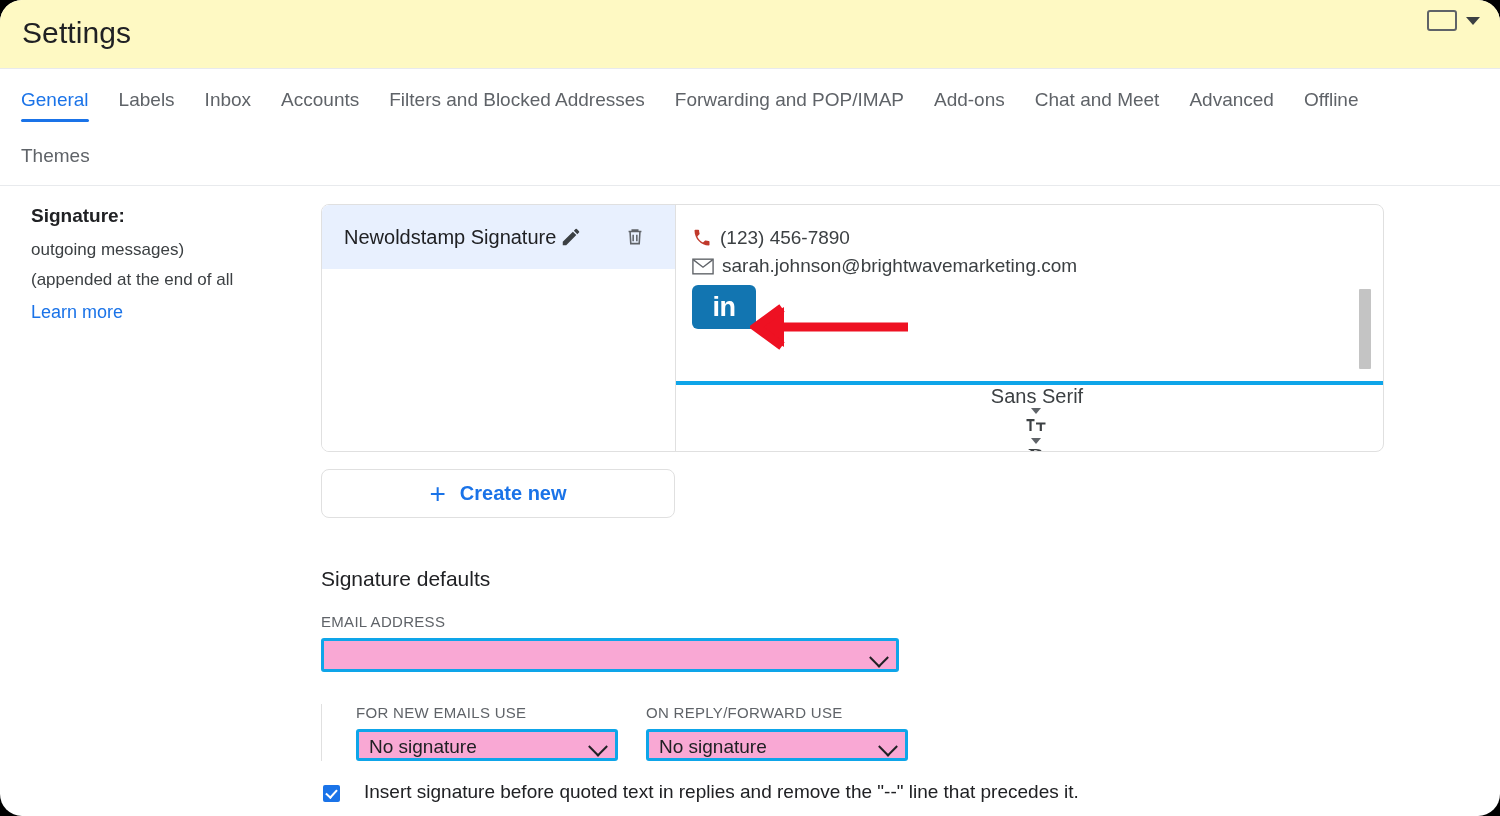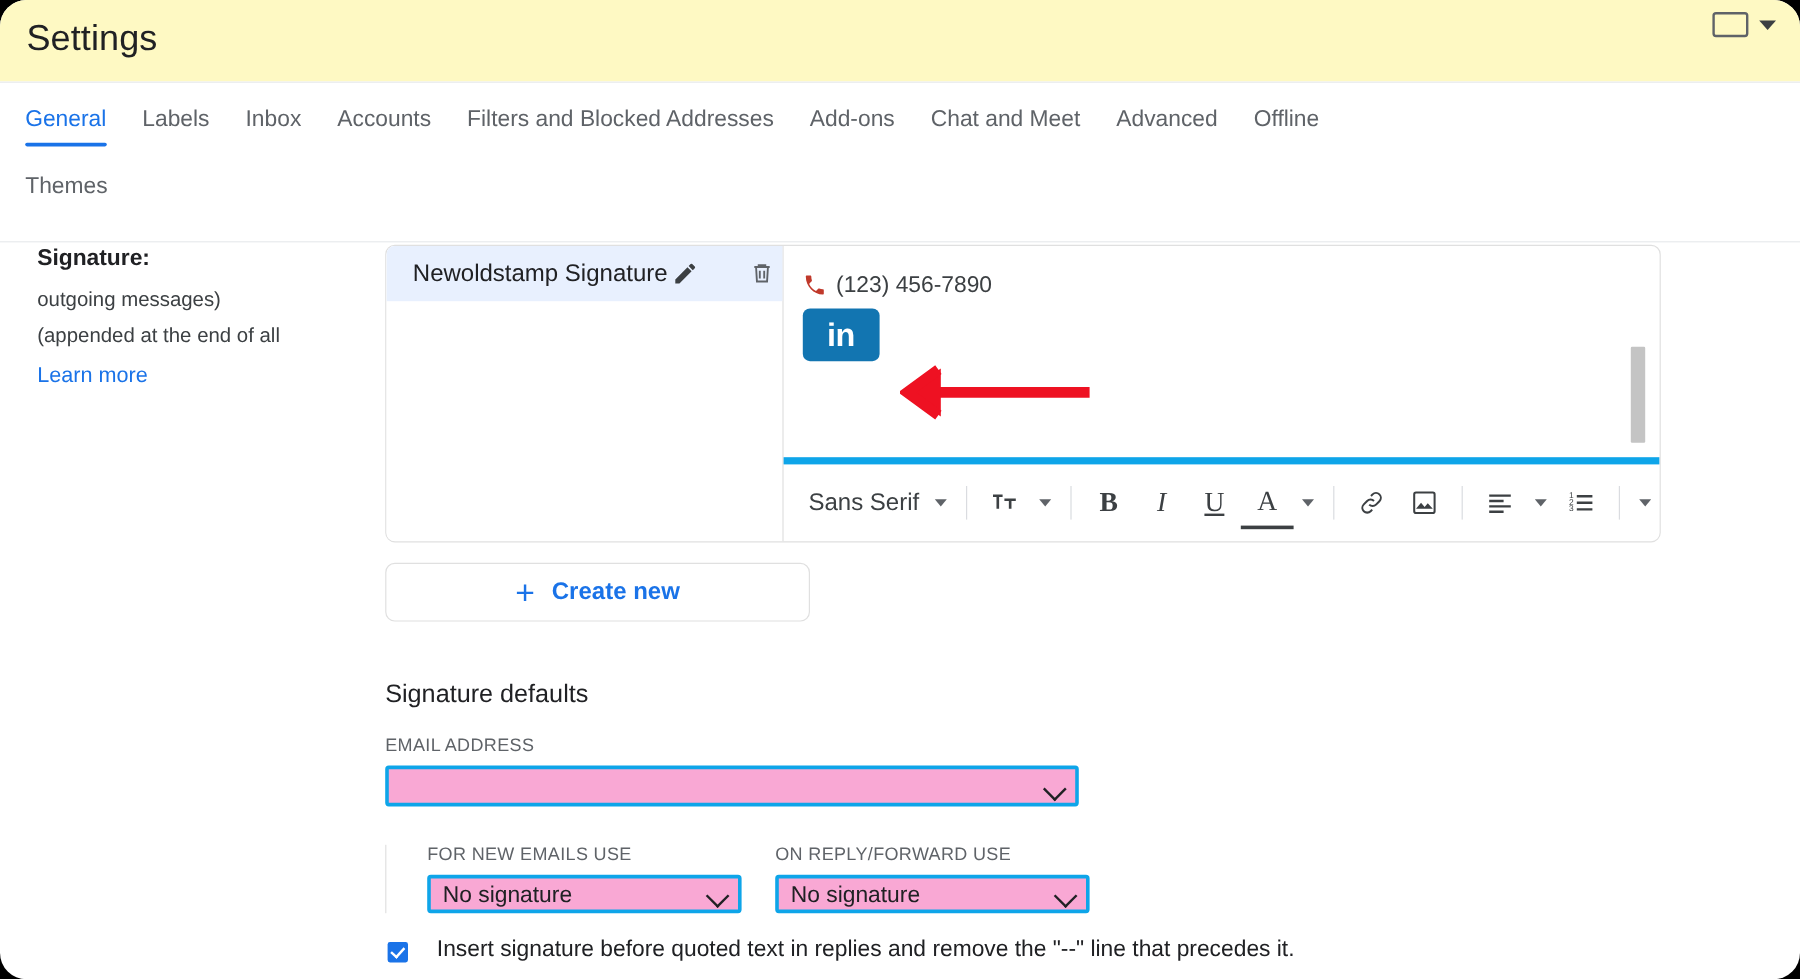--- a/index.html
+++ b/index.html
@@ -60,21 +60,21 @@
     border-left: 7px solid transparent;
     border-right: 7px solid transparent;
     border-top: 8px solid #3c4043;
   }
 
   
   .tabbar {
     position: absolute;
     left: 0; top: 68px;
     width: 1500px;
-    height: 134px;
+    height: 118px;
     background: #ffffff;
     border-top: 1px solid #e8eaed;
     border-bottom: 1px solid #e8eaed;
     box-sizing: border-box;
   }
   .tabrow {
     position: absolute;
     left: 21px;
     display: flex;
     align-items: flex-start;
@@ -144,21 +144,21 @@
     display: flex;
     overflow: hidden;
   }
   .sig-list {
     width: 354px;
     border-right: 1px solid #e0e0e0;
     box-sizing: border-box;
     background: #ffffff;
   }
   .sig-item {
-    height: 46px;
+    height: 64px;
     background: #e8f0fe;
     display: flex;
     align-items: center;
     padding: 0 0 0 22px;
     cursor: pointer;
   }
   .sig-item-name {
     font-size: 20px;
     color: #202124;
     white-space: nowrap;
@@ -239,26 +239,27 @@
     left: 750px;
     top: 302px;
     width: 165px;
     height: 52px;
     pointer-events: none;
   }
 
   
   .sig-toolbar {
     height: 70px;
-    border-top: 6px solid #0ea5e9;
+    border-top: 4px solid #0ea5e9;
     display: flex;
     align-items: center;
     padding-left: 13px;
     gap: 0px;
     box-sizing: border-box;
+    flex-direction: column;
   }
   .tb-btn {
     display: flex;
     align-items: center;
     justify-content: center;
     height: 40px;
     min-width: 34px;
     padding: 0 5px;
     color: #3c4043;
     cursor: pointer;
@@ -416,20 +417,21 @@
     </div>
   </div>
 
   <div class="tabbar">
     <div class="tabrow row1">
       <div class="tab active">General</div>
       <div class="tab">Labels</div>
       <div class="tab">Inbox</div>
       <div class="tab">Accounts</div>
       <div class="tab">Filters and Blocked Addresses</div>
+      <div class="tab">Forwarding and POP/IMAP</div>
       <div class="tab">Add-ons</div>
       <div class="tab">Chat and Meet</div>
       <div class="tab">Advanced</div>
       <div class="tab">Offline</div>
     </div>
     <div class="tabrow row2">
       <div class="tab">Themes</div>
     </div>
   </div>
 
@@ -463,20 +465,29 @@
 
         <div class="sig-line">
           <span class="phone-icon">
             <svg viewBox="0 0 24 24" width="20" height="20" fill="#c0392b">
                 <path d="M6.6 10.8c1.5 2.9 3.7 5.1 6.6 6.6l2.2-2.2c.3-.3.7-.4 1-.2 1.2.4 2.4.6 3.6.6.6 0 1 .4 1 1V20c0 .6-.4 1-1 1C11 21 3 13 3 3c0-.6.4-1 1-1h3.5c.6 0 1 .4 1 1 0 1.3.2 2.5.6 3.6.1.3 0 .7-.2 1l-2.3 2.2z"></path>
               </svg>
           </span>
           <span>(123) 456-7890</span>
         </div>
 
+        <div class="sig-line">
+          <span class="mail-icon">
+            <svg viewBox="0 0 24 18" width="22" height="17" fill="none" stroke="#5f6368" stroke-width="1.5">
+              <rect x="1" y="1" width="22" height="16"></rect>
+                <path d="M1.6 1.8l10.4 8 10.4-8"></path>
+            </svg>
+          </span>
+          <span>sarah.johnson@brightwavemarketing.com</span>
+        </div>
 
         <div class="linkedin-badge">in</div>
 
         <div class="sig-scrollbar">
           <div class="sig-scroll-thumb"></div>
         </div>
       </div>
 
       <div class="sig-toolbar">
         <span class="tb-font">Sans Serif</span>

